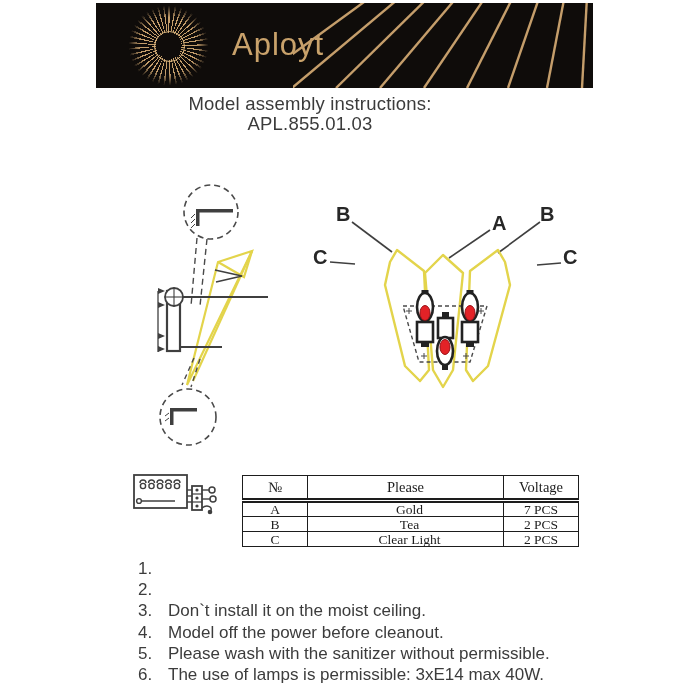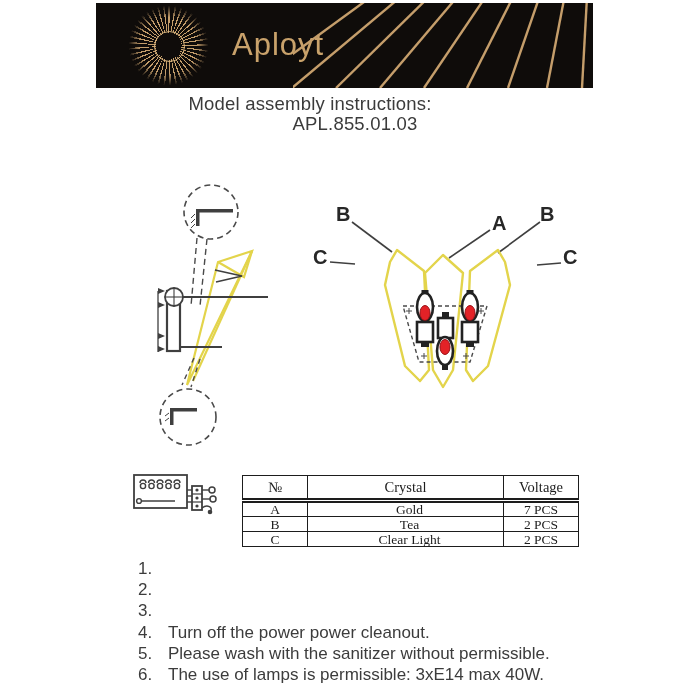--- a/index.html
+++ b/index.html
@@ -32,21 +32,21 @@
     font-size:31px; letter-spacing:1px; color:#c9a26b; font-weight:normal;
   }
   .banner-rays { position:absolute; right:0; top:0; }
 
   
   .page-title, .model-number {
     position:absolute; left:0; width:620px; text-align:center;
     font-size:18.5px; color:#3b3b3b; letter-spacing:.2px;
   }
   .page-title { top:93px; }
-  .model-number { top:113px;margin-left:45px; }
+  .model-number { top:113px; }
 
   
   .fig-label {
     position:absolute; font-size:20px; font-weight:bold; color:#272727;
     font-family:"Liberation Sans", sans-serif;
   }
 
   
   table.parts {
     position:absolute; left:242px; top:475px;
@@ -246,21 +246,21 @@
   <circle cx="82" cy="20" r="3" fill="none" stroke="#3f3f3f" stroke-width="1.5"></circle>
   <circle cx="83" cy="29" r="3" fill="none" stroke="#3f3f3f" stroke-width="1.5"></circle>
   <path d="M72,38 C77,34 84,37 80,42" fill="none" stroke="#3f3f3f" stroke-width="1.5"></path>
   <circle cx="80" cy="42" r="2.3" fill="#3f3f3f"></circle>
 </svg>
 
 <table class="parts">
   <tbody>
       <tr>
     <th class="col-no">№</th>
-    <th class="col-cr">Crystal</th>
+    <th class="col-cr">Please</th>
     <th class="col-qty">Voltage</th>
   </tr>
   <tr>
     <td class="col-no">A</td>
     <td class="col-cr">Gold</td>
     <td class="col-qty">7 PCS</td>
   </tr>
   <tr>
     <td class="col-no">B</td>
     <td class="col-cr">Tea</td>
@@ -276,24 +276,25 @@
 
 <div class="instructions">
   <div class="instr-row">
     <span class="instr-num">1.</span>
   </div>
   <div class="instr-row">
     <span class="instr-num">2.</span>
   </div>
   <div class="instr-row">
     <span class="instr-num">3.</span>
+    <span>Don`t install it on the moist ceiling.</span>
   </div>
   <div class="instr-row">
     <span class="instr-num">4.</span>
-    <span>Turn off the power power cleanout.</span>
+    <span>Model off the power before cleanout.</span>
   </div>
   <div class="instr-row">
     <span class="instr-num">5.</span>
     <span>Please wash with the sanitizer without permissible.</span>
   </div>
   <div class="instr-row">
     <span class="instr-num">6.</span>
     <span>The use of lamps is permissible: 3xE14 max 40W.</span>
   </div>
 </div>

